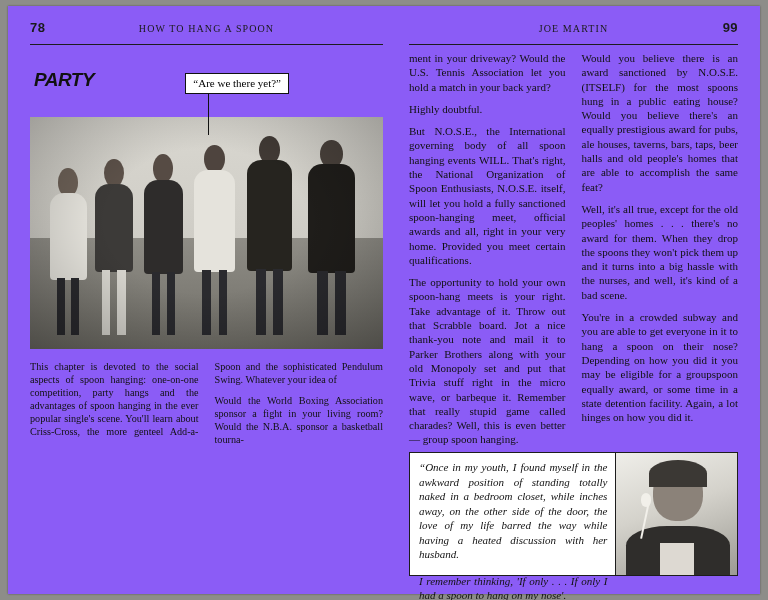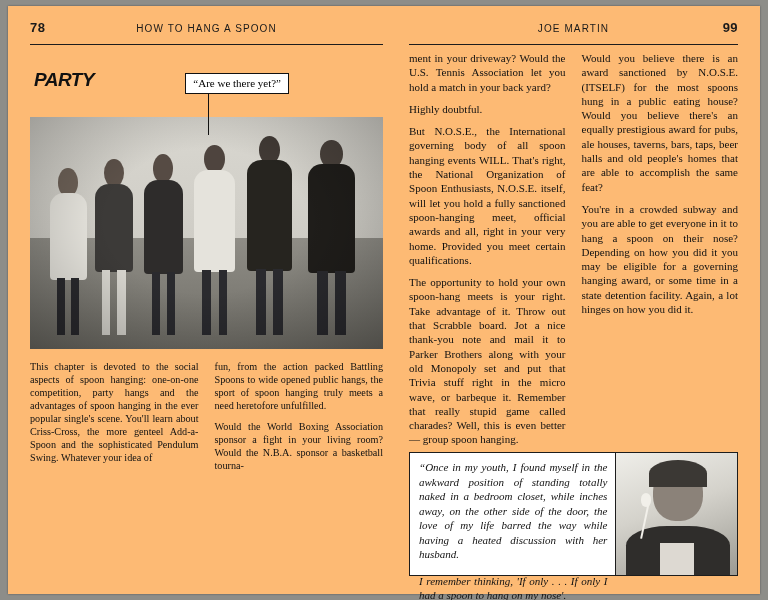--- a/index.html
+++ b/index.html
@@ -5,21 +5,21 @@
   html,body{margin:0;padding:0;}
   body{
     width:768px;height:600px;
     background:#8d8d89;
     font-family:"Liberation Serif", serif;
     overflow:hidden;
   }
   .spread{
     position:absolute;left:8px;top:6px;
     width:752px;height:588px;
-    background:#fdba74;
+    background:#8b5cf6;
     box-shadow:0 0 2px rgba(0,0,0,.4);
     display:flex;
   }
   .page{
     position:relative;
     height:100%;
     box-sizing:border-box;
   }
   .page-left{width:52%;padding:14px 16px 18px 22px;}
   .page-right{width:48%;padding:14px 22px 18px 10px;}
@@ -40,21 +40,21 @@
     font-size:13px;
     font-family:"Liberation Sans", sans-serif;
     font-weight:bold;
     color:#1a1a1a;
   }
   .runhead .folio.left{left:0;}
   .runhead .folio.right{right:0;}
   .runhead .title{
     position:absolute;top:3px;left:0;right:0;
     text-align:center;
-    font-family:Liberation Sans, sans-serif;
+    font-family:Liberation Serif, serif;
     font-variant:small-caps;
     text-transform:uppercase;
     font-size:10px;
     letter-spacing:1.1px;
     color:#1a1a1a;
   }
   .rule{
     height:1px;background:#1d1d1d;margin-top:2px;
   }
 
@@ -285,21 +285,20 @@
           <div class="leg" style="left:26%;top:67%;width:17%;height:33%;"></div>
           <div class="leg" style="left:56%;top:67%;width:17%;height:33%;"></div>
         </div>
 
         <div class="ph-vign"></div>
       </div>
     </div>
 
     <div class="two-col">
       <p>This chapter is devoted to the social aspects of spoon hanging: one-on-one competition, party hangs and the advantages of spoon hanging in the ever popular single's scene. You'll learn about Criss-Cross, the more genteel Add-a-Spoon and the sophisticated Pendulum Swing. Whatever your idea of</p>
-      <p>fun, from the action packed Battling Spoons to wide opened public hangs, the sport of spoon hanging truly meets a need heretofore unfulfilled.</p>
       <p>Would the World Boxing Association sponsor a fight in your living room? Would the N.B.A. sponsor a basketball tourna-</p>
     </div>
   </div>
 
   <div class="gutter"></div>
 
   <div class="page page-right">
 
     <div class="runhead">
       <div class="title">Joe Martin</div>
@@ -309,21 +308,22 @@
 
     <div class="rcols">
       <div class="rcol">
         <p>ment in your driveway? Would the U.S. Tennis Association let you hold a match in your back yard?</p>
         <p>Highly doubtful.</p>
         <p>But N.O.S.E., the International governing body of all spoon hanging events WILL. That's right, the National Organization of Spoon Enthusiasts, N.O.S.E. itself, will let you hold a fully sanctioned spoon-hanging meet, official awards and all, right in your very home. Provided you meet certain qualifications.</p>
         <p>The opportunity to hold your own spoon-hang meets is your right. Take advantage of it. Throw out that Scrabble board. Jot a nice thank-you note and mail it to Parker Brothers along with your old Monopoly set and put that Trivia stuff right in the micro wave, or barbeque it. Remember that really stupid game called charades? Well, this is even better — group spoon hanging.</p>
       </div>
       <div class="rcol">
         <p>Would you believe there is an award sanctioned by N.O.S.E. (ITSELF) for the most spoons hung in a public eating house? Would you believe there's an equally prestigious award for pubs, ale houses, taverns, bars, taps, beer halls and old people's homes that are able to accomplish the same feat?</p>
-        <p>You're in a crowded subway and you are able to get everyone in it to hang a spoon on their nose? Depending on how you did it you may be eligible for a governing hanging award, or some time in a state detention facility. Again, a lot hinges on how you did it.</p>
+        <p>Well, it's all true, except for the old peoples' homes . . . there's no award for them. When they drop the spoons they won't pick them up and it turns into a big hassle with the nurses, and well, it's kind of a bad scene.</p>
+        <p>You're in a crowded subway and you are able to get everyone in it to hang a spoon on their nose? Depending on how you did it you may be eligible for a groupspoon equally award, or some time in a state detention facility. Again, a lot hinges on how you did it.</p>
       </div>
     </div>
 
     <div class="testi">
       <div class="testi-text">
         <p class="q">“Once in my youth, I found myself in the awkward position of standing totally naked in a bedroom closet, while inches away, on the other side of the door, the love of my life barred the way while having a heated discussion with her husband.</p>
         <p class="q2">I remember thinking, 'If only . . . If only I had a spoon to hang on my nose'.</p>
         <p class="attrib">— Tony (Spoons) Lamott</p>
       </div>
       <div class="testi-photo">

